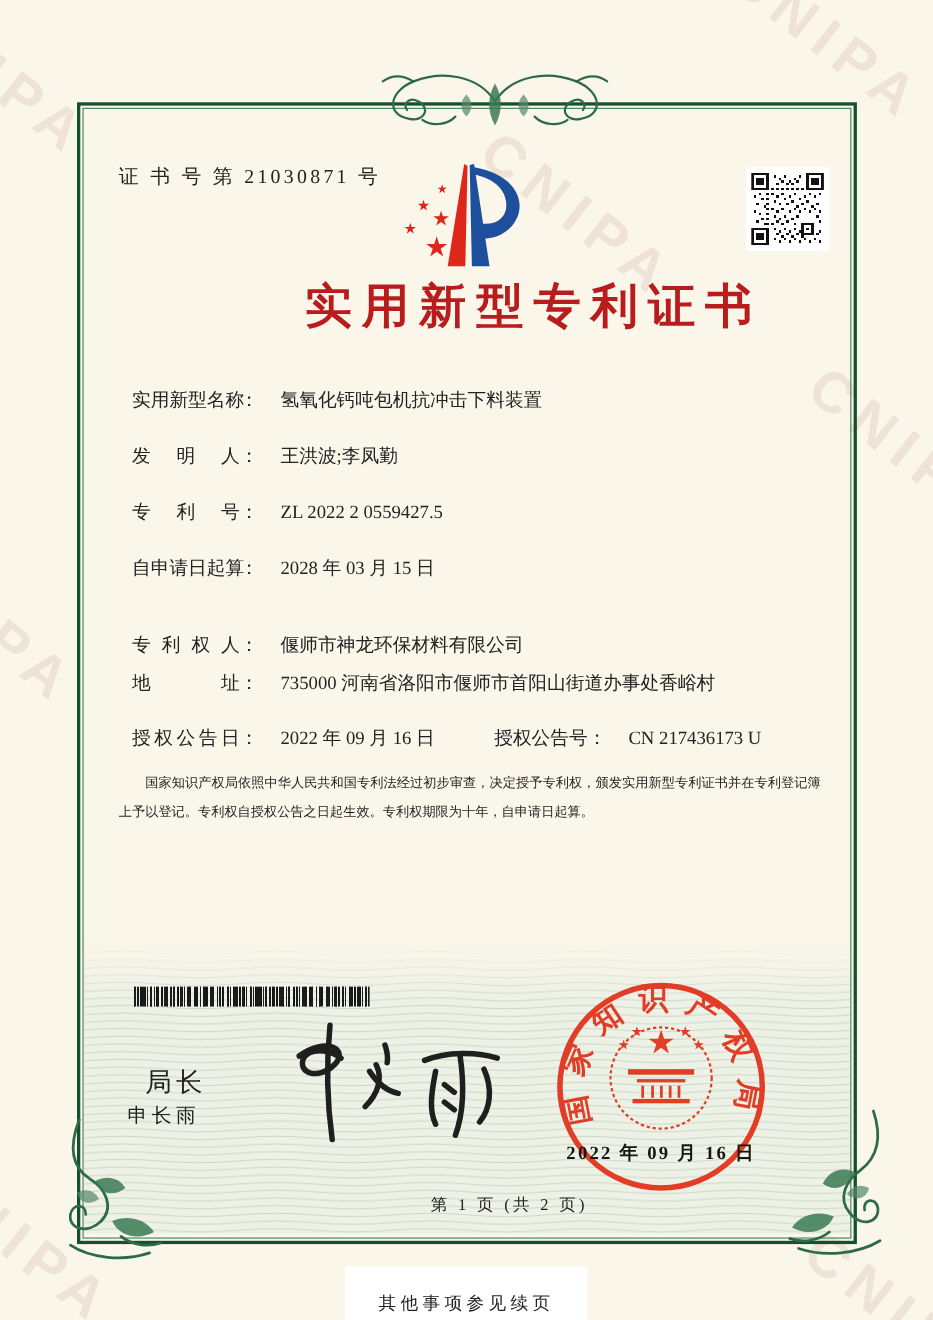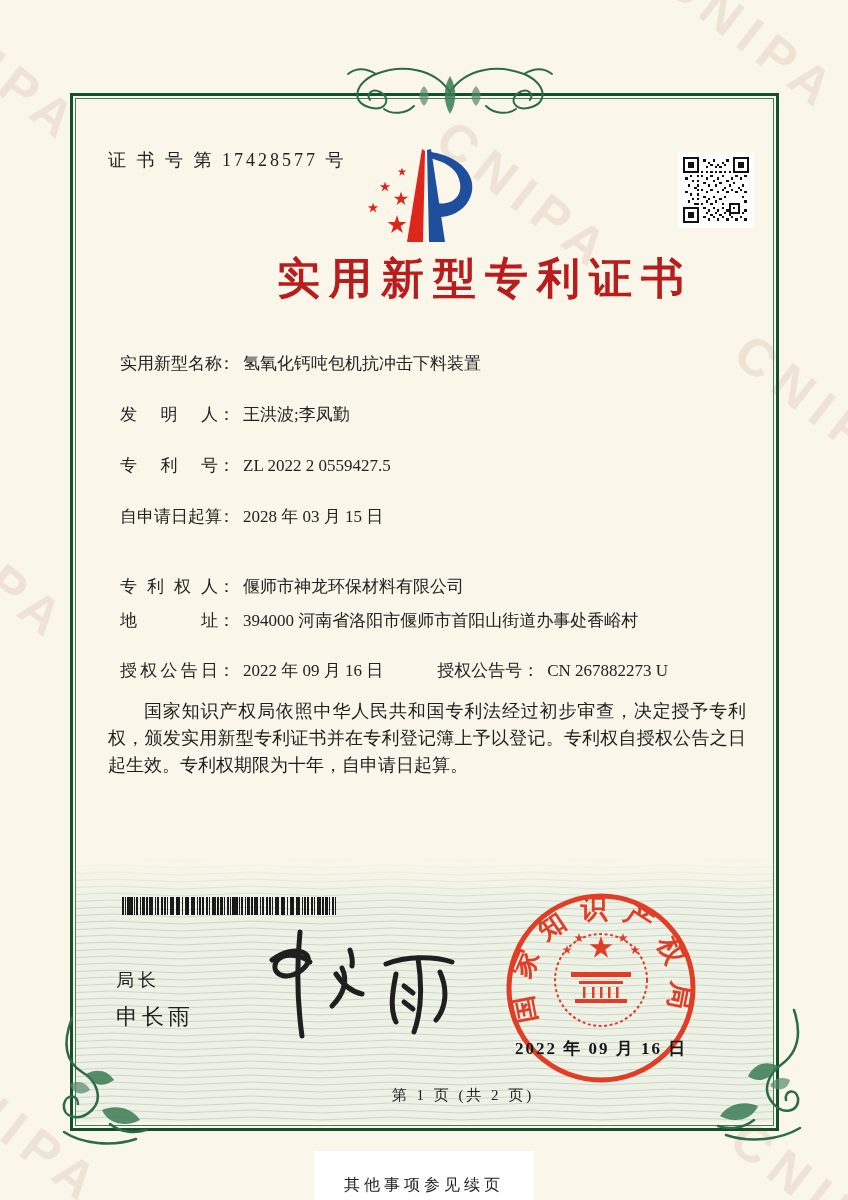--- a/index.html
+++ b/index.html
@@ -40,35 +40,35 @@
   }
   .qr{position:absolute;left:678px;top:152px;z-index:2;background:#fff;padding:5px;}
   .logo{position:absolute;left:365px;top:138px;z-index:2;}
   
   .field-row{position:absolute;left:120px;width:600px;font-size:17px;z-index:2;white-space:nowrap;}
   .lab{
     display:inline-block;width:98px;text-align:justify;text-align-last:justify;
     vertical-align:bottom;
     font-family:Liberation Serif, serif;
   }
-  .val{margin-left:8px;}
+  .val{margin-left:20px;}
   .pair2{margin-left:54px;}
   .paras{position:absolute;left:108px;top:698px;width:638px;z-index:2;
-    font-size:18px;line-height:27px;text-align:justify;color:#1e1e1e;}
+    font-size:12px;line-height:27px;text-align:justify;color:#1e1e1e;}
   .paras p{margin:0;text-indent:2em;}
   
   .barcode{
     position:absolute;left:122px;top:897px;width:214px;height:18px;z-index:2;
     background:
       repeating-linear-gradient(90deg,#1b1b1b 0 1px,transparent 1px 3px),
       repeating-linear-gradient(90deg,#1b1b1b 0 2px,transparent 2px 7px),
       repeating-linear-gradient(90deg,#111 0 1px,transparent 1px 5px);
   }
-  .signer-title{position:absolute;left:116px;top:968px;font-size:18px;letter-spacing:4px;z-index:2;}
-  .signer-name{position:absolute;left:116px;top:1002px;font-size:22px;letter-spacing:4px;z-index:2;text-align:right;}
+  .signer-title{position:absolute;left:132px;top:968px;font-size:24px;letter-spacing:4px;z-index:2;}
+  .signer-name{position:absolute;left:116px;top:1002px;font-size:18px;letter-spacing:4px;z-index:2;text-align:right;}
   .signature{position:absolute;left:238px;top:928px;z-index:2;}
   .seal{position:absolute;left:505px;top:892px;z-index:3;opacity:0.93;}
   .seal-date{
     position:absolute;left:500px;top:1037px;width:202px;text-align:center;
     font-size:17px;font-weight:bold;letter-spacing:2px;color:#161616;z-index:4;
   }
   .page-num{
     position:absolute;left:70px;top:1086px;width:786px;text-align:center;
     font-size:15px;letter-spacing:3px;z-index:2;
   }
@@ -136,21 +136,21 @@
     <path d="M96,2 C104,26 100,44 84,56 C70,66 64,82 74,94"></path>
     <path d="M74,94 C84,108 102,104 100,90 C98,80 86,82 88,92"></path>
     <path d="M102,120 C82,132 52,135 28,127"></path>
     <path d="M56,112 C46,120 32,122 20,118"></path>
   </g>
   <path d="M80,58 C68,52 56,56 50,68 C60,76 72,72 80,58" fill="#3a7a52" opacity="0.85"></path>
   <path d="M60,98 C46,92 30,96 22,108 C36,116 54,112 60,98" fill="#3a7a52" opacity="0.85"></path>
   <path d="M92,72 C84,68 76,70 72,78 C80,84 90,82 92,72" fill="#55876b" opacity="0.7"></path>
 </svg>
 
-<div class="cert-no">证 书 号 第 17428577 号</div>
+<div class="cert-no">证 书 号 第 21030871 号</div>
 
 <svg class="logo" width="130" height="120" viewBox="0 0 130 120">
   <defs>
     <polygon id="st" points="0,-1 0.224,-0.309 0.951,-0.309 0.363,0.118 0.588,0.809 0,0.382 -0.588,0.809 -0.363,0.118 -0.951,-0.309 -0.224,-0.309" fill="#df261c"></polygon>
   </defs>
   <path d="M66,14 C102,20 114,44 104,62 C96,77 78,81 67,78 L70,65 C89,68 97,57 95,45 C93,31 80,23 63,20 Z" fill="#1e4f9c"></path>
   <polygon points="62,12 66,11 80,104 64,104" fill="#1e4f9c"></polygon>
   <polygon points="57,11 60,13 58,104 42,104" fill="#df261c"></polygon>
   <use href="#st" transform="translate(37,34) scale(4.5)"></use>
   <use href="#st" transform="translate(20,49) scale(5.5)"></use>
@@ -196,24 +196,24 @@
 <div class="field-row" style="top:454px">
   <span class="lab">专利号</span><span>：</span><span class="val">ZL 2022 2 0559427.5</span>
 </div>
 <div class="field-row" style="top:505px">
   <span class="lab">自申请日起算</span><span>：</span><span class="val">2028 年 03 月 15 日</span>
 </div>
 <div class="field-row" style="top:575px">
   <span class="lab">专利权人</span><span>：</span><span class="val">偃师市神龙环保材料有限公司</span>
 </div>
 <div class="field-row" style="top:609px">
-  <span class="lab">地址</span><span>：</span><span class="val">394000 河南省洛阳市偃师市首阳山街道办事处香峪村</span>
+  <span class="lab">地址</span><span>：</span><span class="val">735000 河南省洛阳市偃师市首阳山街道办事处香峪村</span>
 </div>
 <div class="field-row" style="top:659px">
-  <span class="lab">授权公告日</span><span>：</span><span class="val">2022 年 09 月 16 日</span><span class="pair2">授权公告号</span><span>：</span><span class="val">CN 267882273 U</span>
+  <span class="lab">授权公告日</span><span>：</span><span class="val">2022 年 09 月 16 日</span><span class="pair2">授权公告号</span><span>：</span><span class="val">CN 217436173 U</span>
 </div>
 
 <div class="paras">
   <p>国家知识产权局依照中华人民共和国专利法经过初步审查，决定授予专利权，颁发实用新型专利证书并在专利登记簿上予以登记。专利权自授权公告之日起生效。专利权期限为十年，自申请日起算。</p>
 </div>
 
 <div class="barcode"></div>
 
 <div class="signer-title">局长</div>
 <div class="signer-name">申长雨</div>

